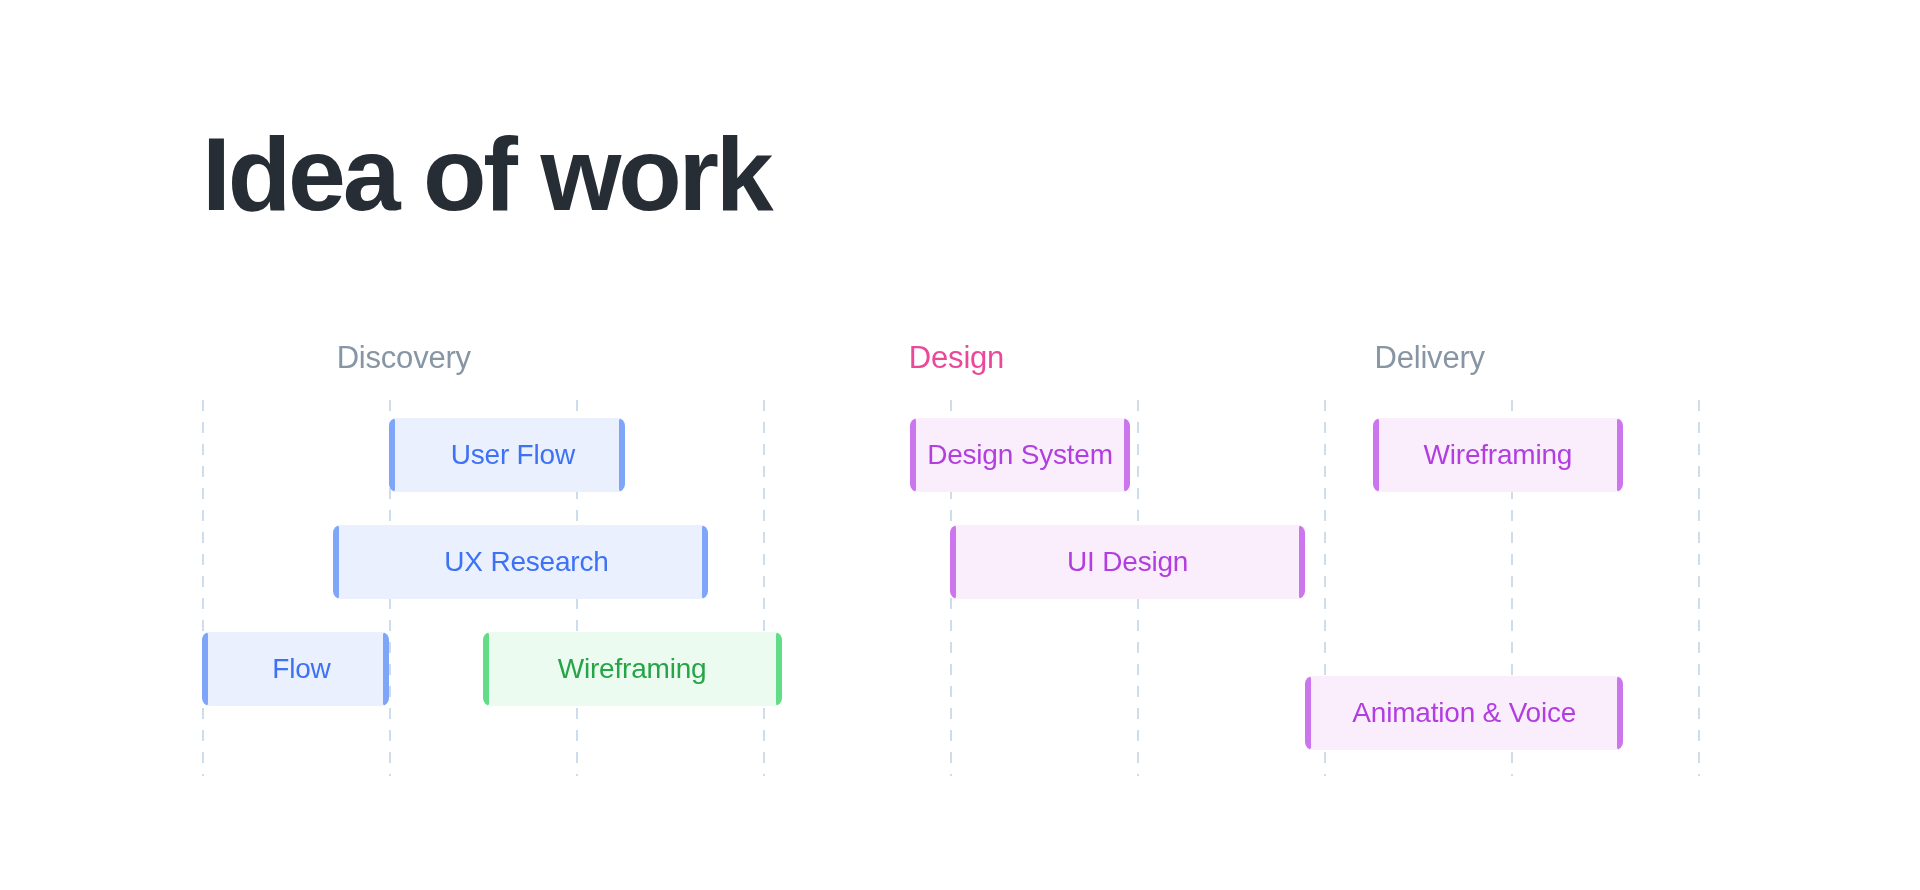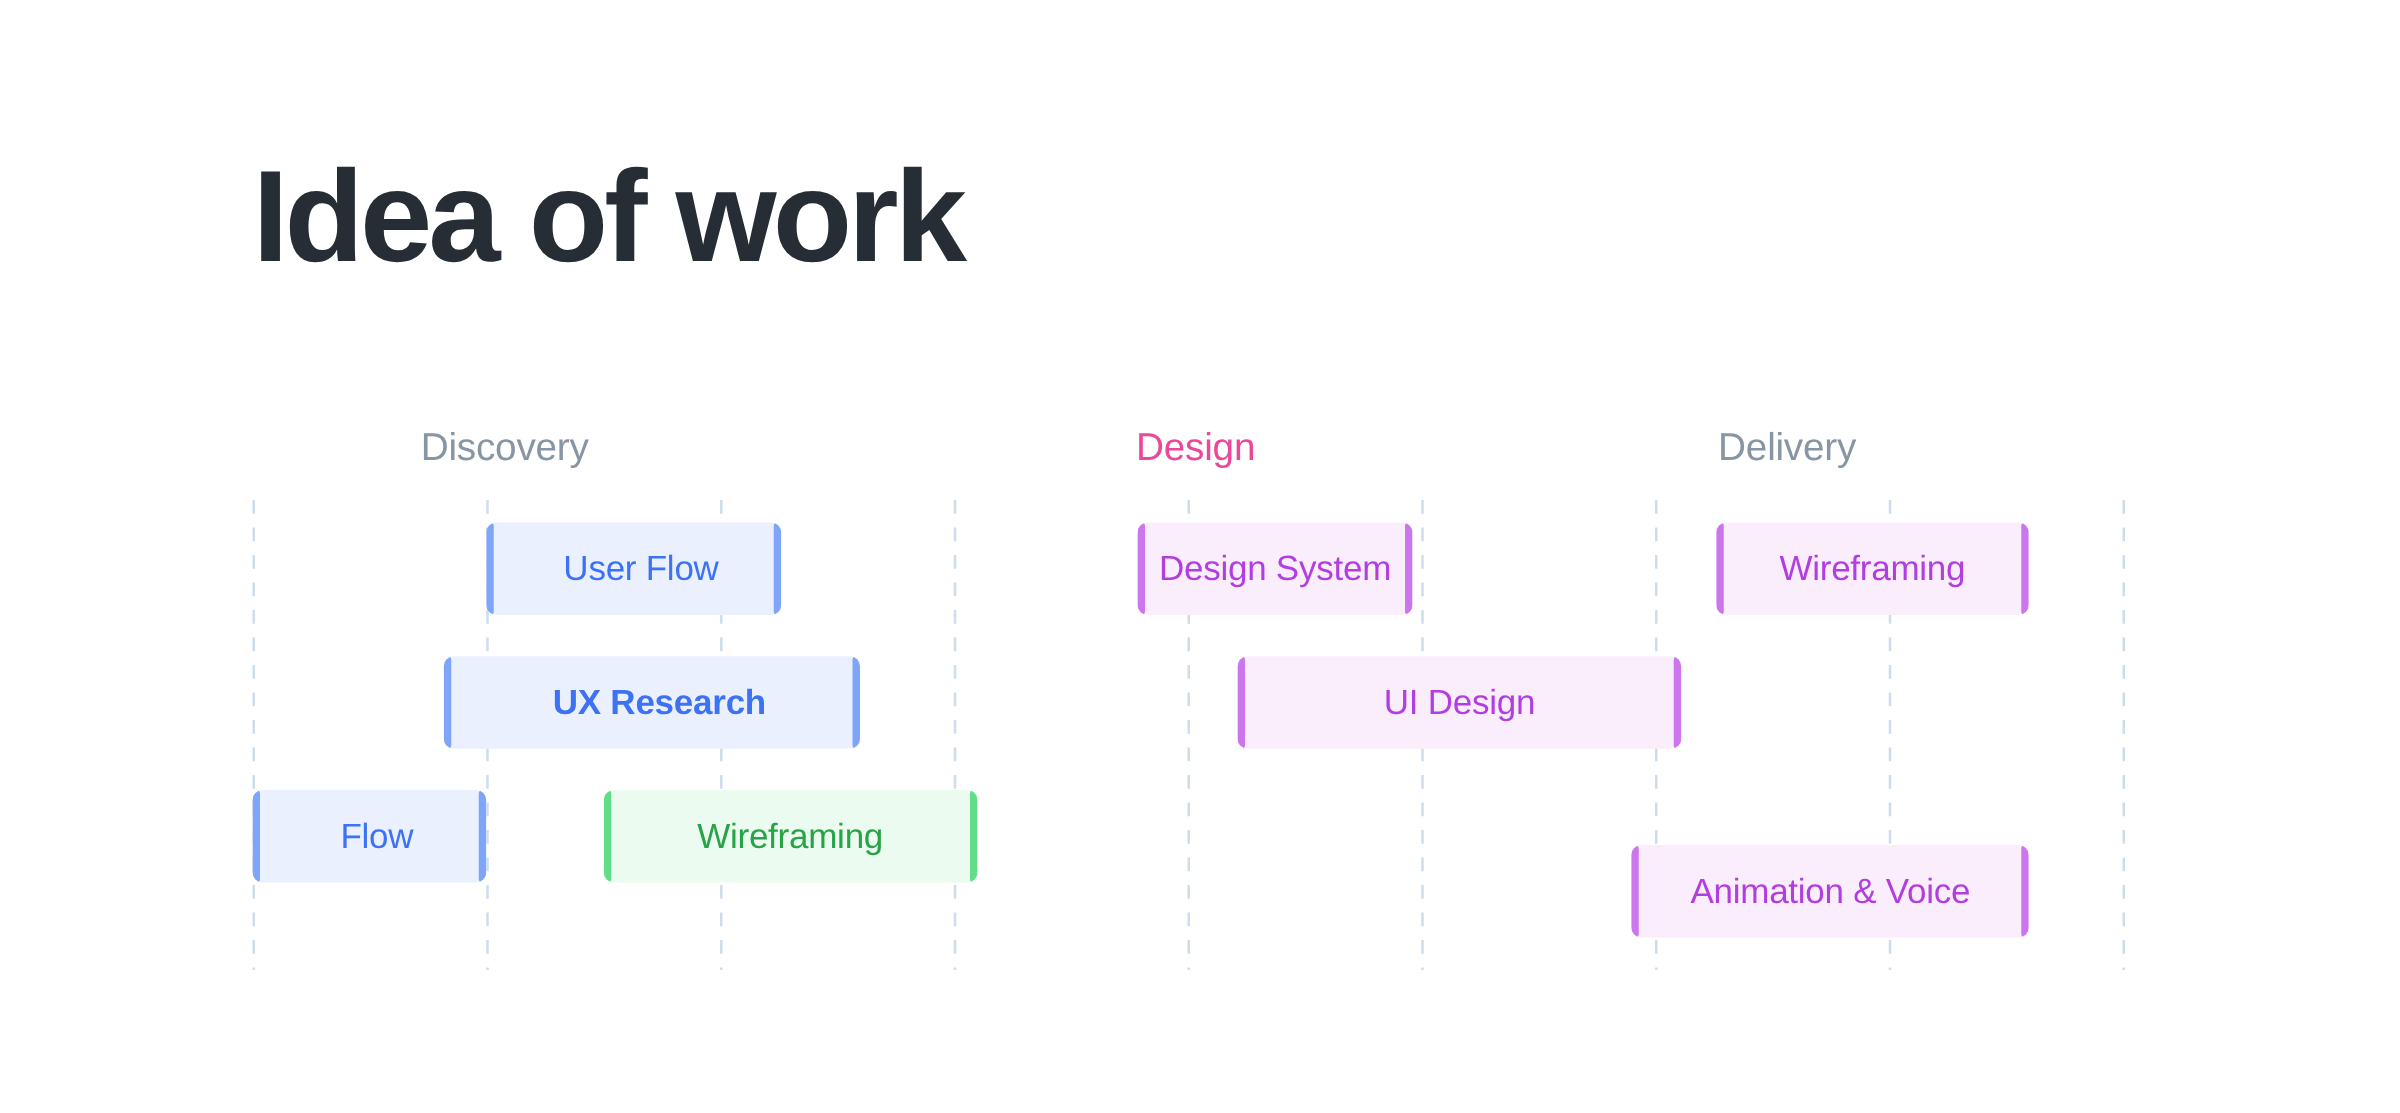--- a/index.html
+++ b/index.html
@@ -127,22 +127,22 @@
         <div class="gridline" style="left: 1496px;"></div>
       </div>
 
     <div class="rows">
         <div class="row" style="top: 18px;">
           <div class="bar blue" style="left: 187px; width: 235.62px;">User Flow</div>
           <div class="bar purple" style="left: 708px; width: 220px;">Design System</div>
           <div class="bar purple" style="left: 1170.62px; width: 250.58px;">Wireframing</div>
         </div>
         <div class="row" style="top: 125px;">
-          <div class="bar blue" style="left: 153px; width: 333px; font-weight: bold;">UX Research</div>
-          <div class="bar purple" style="left: 748px; width: 355.3px; margin-left: 40px;">UI Design</div>
+          <div class="bar blue" style="left: 131px; width: 375px;">UX Research</div>
+          <div class="bar purple" style="left: 748px; width: 355.3px;">UI Design</div>
         </div>
         <div class="row" style="top: 232px;">
           <div class="bar blue" style="left: 0px; width: 187px;">Flow</div>
           <div class="bar green" style="left: 280.5px; width: 299.2px;">Wireframing</div>
           <div class="bar purple" style="left: 1103.3px; width: 317.9px; margin-top: 44px;">Animation &amp; Voice</div>
         </div>
       </div>
 
   </div>
 

